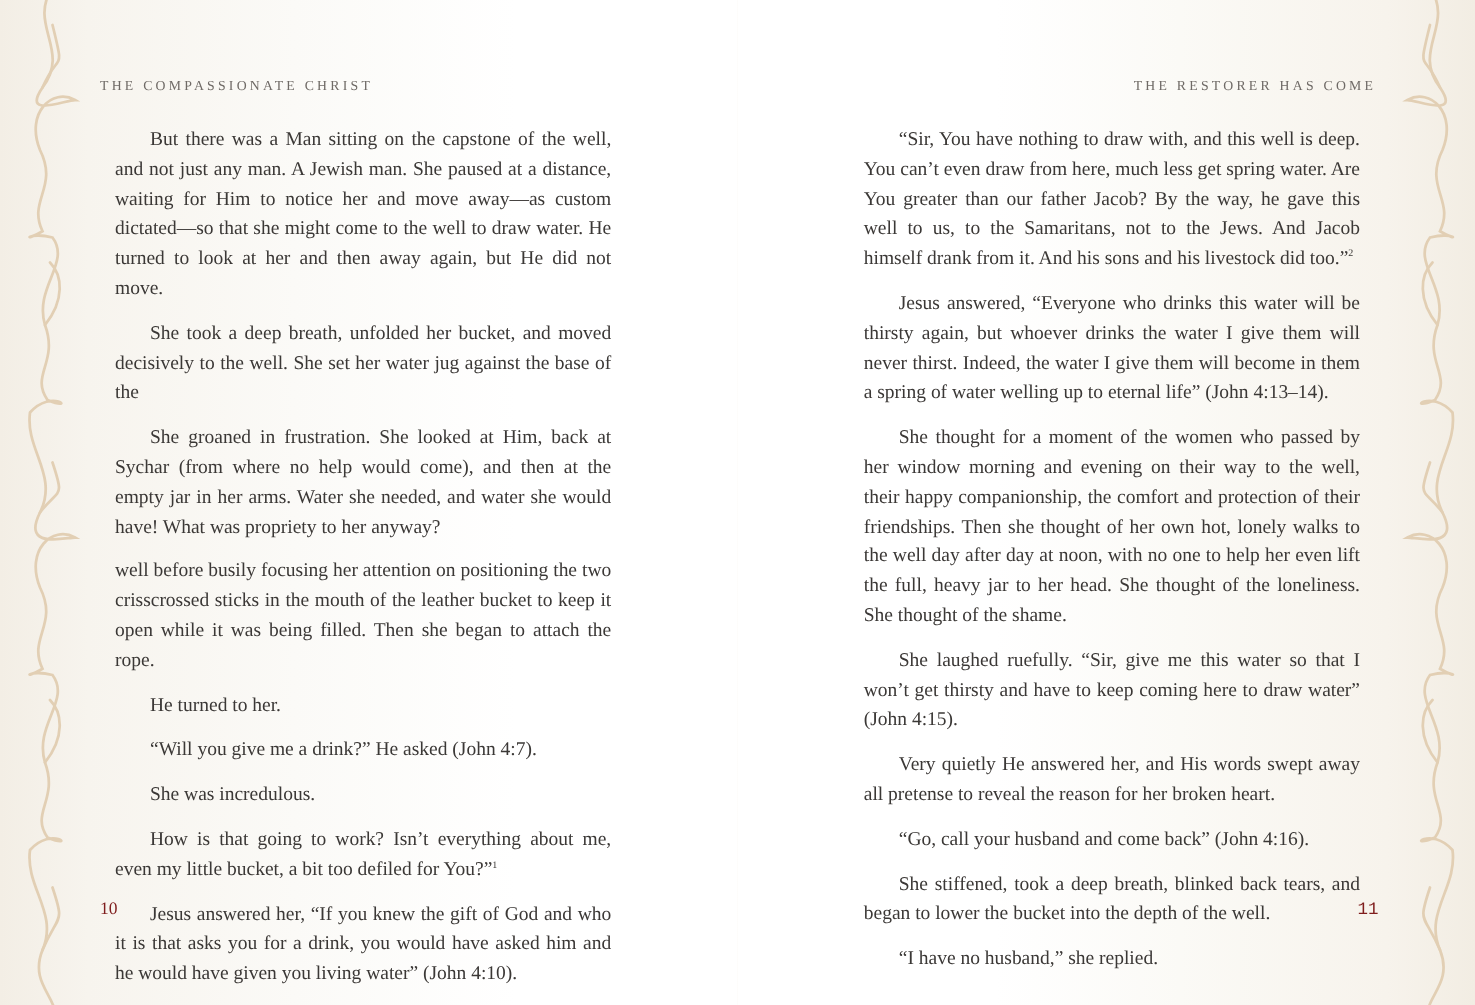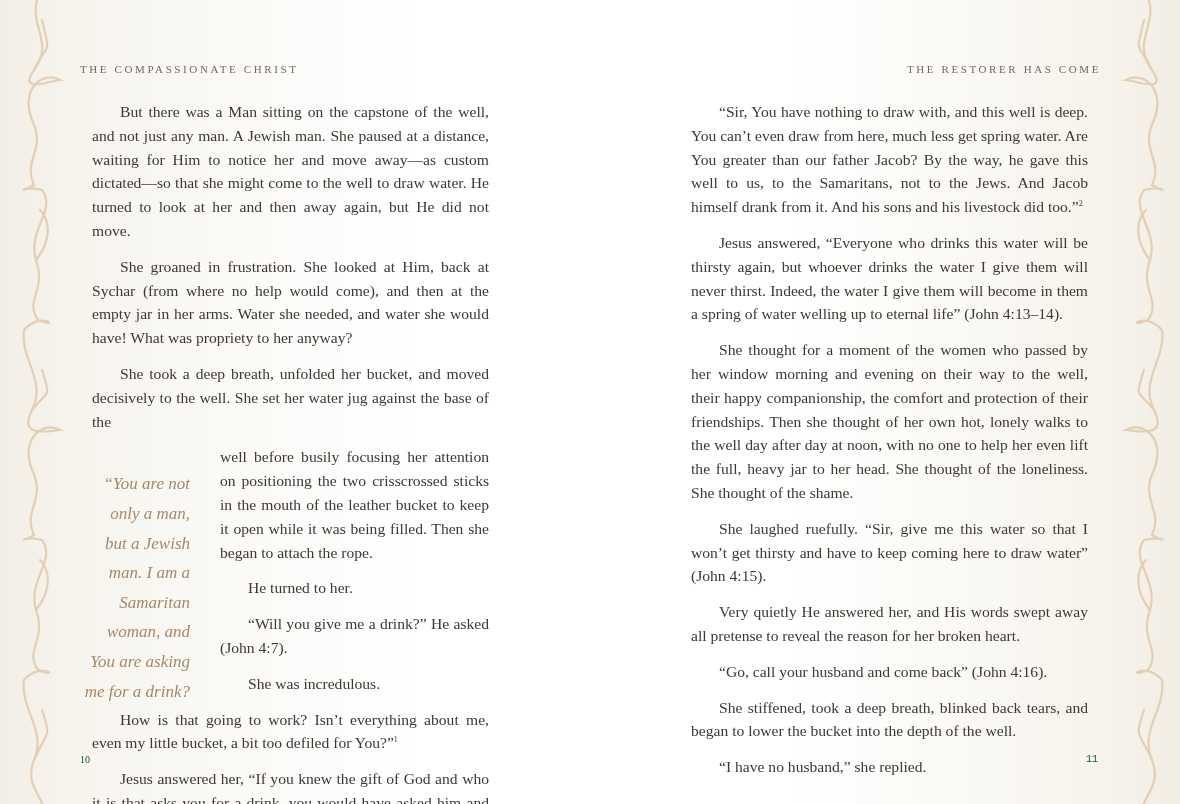--- a/index.html
+++ b/index.html
@@ -22,21 +22,21 @@
   .vine { position: absolute; top: 0; width: 56px; height: 804px; }
   .vine-left { left: 12px; }
   .vine-right { left: 1118px; }
   .running-head {
     position: absolute; top: 53px;
     font-size: 11px; letter-spacing: 2.6px; color: #6f6a66;
     text-transform: uppercase; white-space: nowrap; margin-top: 10px;
   }
   .rh-left { left: 80px; }
   .rh-right { right: 79px; }
-  .folio { position: absolute; top: 754px; font-size: 10px; color: #14532d; }
+  .folio { position: absolute; top: 720px; font-size: 14px; color: #7f1d1d; }
   .folio-left { left: 80px; }
   .folio-right { left: 1086px; font-family: Liberation Mono, monospace; }
   .text-block {
     position: absolute; top: 88px; width: 421px;
     font-size: 15.6px; line-height: 23.8px;
     text-align: justify;
   }
   .tb-left { left: 80px; }
   .tb-right { left: 679px; }
   .text-block p { margin: 12px; text-indent: 28px; }
@@ -75,32 +75,22 @@
       <path d="M32 610 C 16 590, 18 570, 28 560"></path>
       <path d="M34 760 C 21 730, 16 740, 26 710"></path>
     </g>
   </svg>
 
   <div class="running-head rh-left">THE COMPASSIONATE CHRIST</div>
   <div class="running-head rh-right">THE RESTORER HAS COME</div>
 
   <div class="text-block tb-left">
     <p>But there was a Man sitting on the capstone of the well, and not just any man. A Jewish man. She paused at a distance, waiting for Him to notice her and move away—as custom dictated—so that she might come to the well to draw water. He turned to look at her and then away again, but He did not move.</p>
+    <p>She took a deep breath, unfolded her bucket, and moved decisively to the well. She set her water jug against the base of the</p>
     <p>She groaned in frustration. She looked at Him, back at Sychar (from where no help would come), and then at the empty jar in her arms. Water she needed, and water she would have! What was propriety to her anyway?</p>
-    <p>She took a deep breath, unfolded her bucket, and moved decisively to the well. She set her water jug against the base of the</p>
-    <div class="pull-quote">
-      <span class="line">“You are not</span>
-      <span class="line">only a man,</span>
-      <span class="line">but a Jewish</span>
-      <span class="line">man. I am a</span>
-      <span class="line">Samaritan</span>
-      <span class="line">woman, and</span>
-      <span class="line">You are asking</span>
-      <span class="line">me for a drink?</span>
-    </div>
     <p class="noindent">well before busily focusing her attention on positioning the two crisscrossed sticks in the mouth of the leather bucket to keep it open while it was being filled. Then she began to attach the rope.</p>
     <p>He turned to her.</p>
     <p>“Will you give me a drink?” He asked (John 4:7).</p>
     <p>She was incredulous.</p>
     <p><span>How is that going to work? Isn’t every­thing about me, even my little bucket, a bit too defiled for You?”</span><sup>1</sup></p>
     <p>Jesus answered her, “If you knew the gift of God and who it is that asks you for a drink, you would have asked him and he would have given you living water” (John 4:10).</p>
   </div>
 
   <div class="text-block tb-right">
     <p><span>“Sir, You have nothing to draw with, and this well is deep. You can’t even draw from here, much less get spring water. Are You greater than our father Jacob? By the way, he gave this well to us, to the Samaritans, not to the Jews. And Jacob himself drank from it. And his sons and his livestock did too.”</span><sup>2</sup></p>

